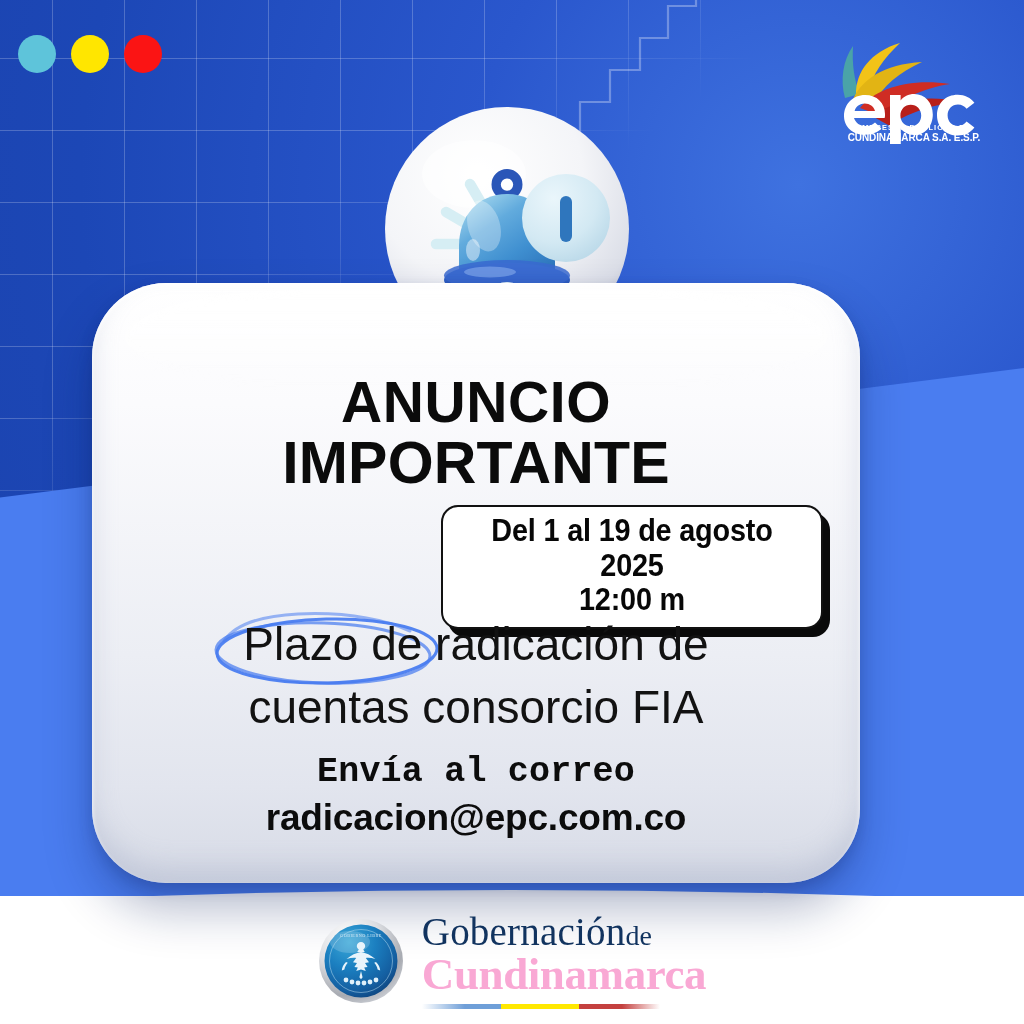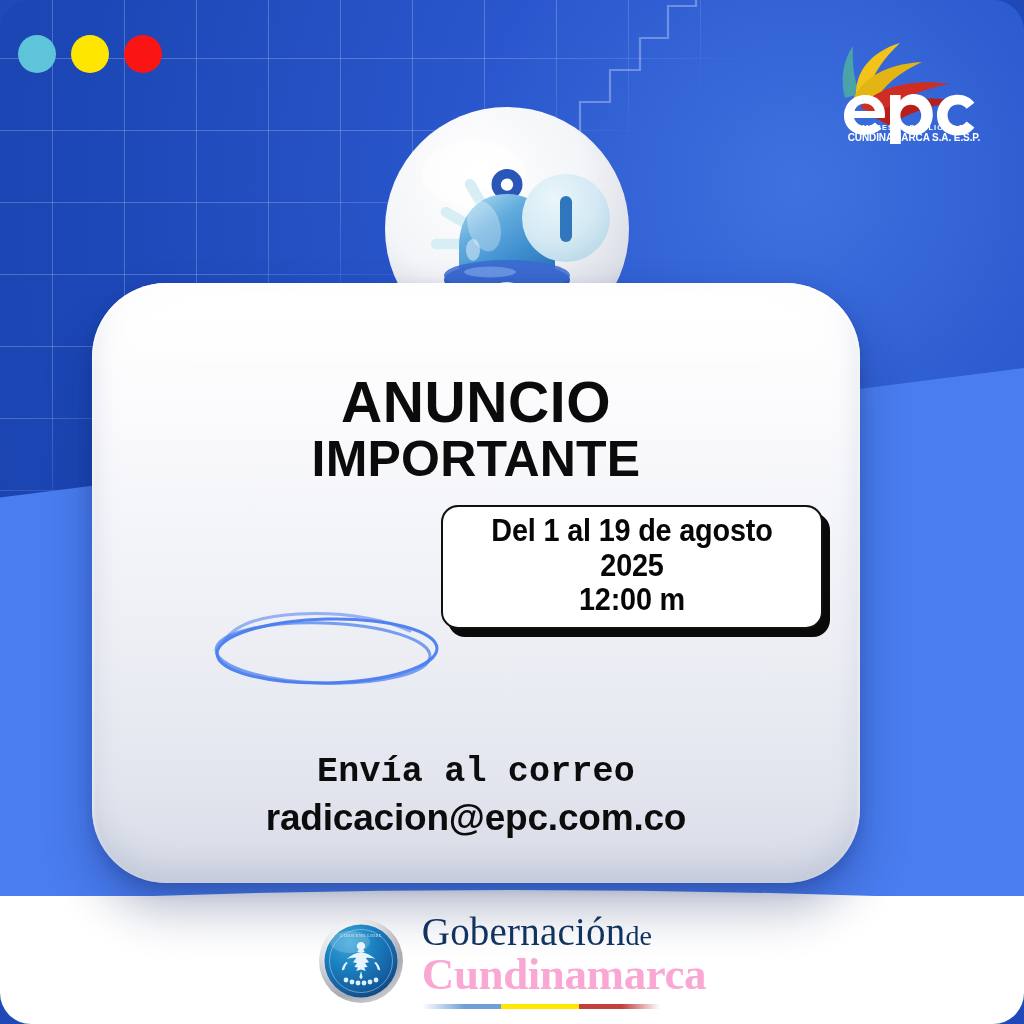--- a/index.html
+++ b/index.html
@@ -3,21 +3,21 @@
 <meta charset="utf-8">
 <title>Anuncio Importante - EPC</title>
 <style>
   * { margin:0; padding:0; box-sizing:border-box; }
   html,body { width:1024px; height:1024px; overflow:hidden; }
   body {
     font-family:"Liberation Sans", sans-serif;
     background:#1f49b8;
     position:relative;
   }
-  .poster { position:absolute; inset:0; width:1024px; height:1024px; overflow:hidden;border-radius:31px; }
+  .poster { position:absolute; inset:0; width:1024px; height:1024px; overflow:hidden; }
 
   
   .bg-base{
     position:absolute; inset:0;
     background:
       radial-gradient(circle at 78% 18%, #3f72e0 0%, #2a57cd 28%, #1c47b6 62%, #1b40a8 100%);
   }
   .bg-grid{
     position:absolute; left:0; top:0; width:760px; height:560px;
     background-image:
@@ -91,21 +91,21 @@
   .headline{
     position:absolute; left:0; right:0; top:90px;
     text-align:center;
     font-weight:900;
     font-size:57px;
     line-height:1.05;
     letter-spacing:.6px;
     color:#0b0b0b;
   }
   .headline span{ display:block; }
-  .headline .l2{ font-size:50px; letter-spacing:.2px; }
+  .headline .l2{ font-size:59px; letter-spacing:.2px; }
 
   
   .date-badge{
     position:absolute; right:37px; top:222px;
     width:382px;
     background:#fff;
     border:2.4px solid #111;
     border-radius:17px;
     box-shadow:7px 8px 0 0 #0a0a0a;
     padding:7px 14px 9px;
@@ -299,20 +299,24 @@
       </div>
 
       <svg class="plazo-mark" viewBox="0 0 232 88">
         <g fill="none" stroke="#4a7df0" stroke-width="3" stroke-linecap="round">
           <ellipse cx="117" cy="44" rx="110" ry="32" transform="rotate(-1.4 117 44)" opacity=".95"></ellipse>
           <ellipse cx="113" cy="46" rx="107" ry="30" transform="rotate(1.8 113 46)" opacity=".72"></ellipse>
           <path d="M14 34 q16-24 74-27 q66-3 112 17" opacity=".55"></path>
         </g>
       </svg>
 
+      <div class="body-text">
+        <span class="bl">Plazo de radicación de</span>
+        <span class="bl">cuentas consorcio FIA</span>
+      </div>
 
       <div class="email-block">
         <div class="e1">Envía al correo</div>
         <div class="e2">radicacion@epc.com.co</div>
       </div>
 
     </div>
   </div>
 
   <div class="gov">

